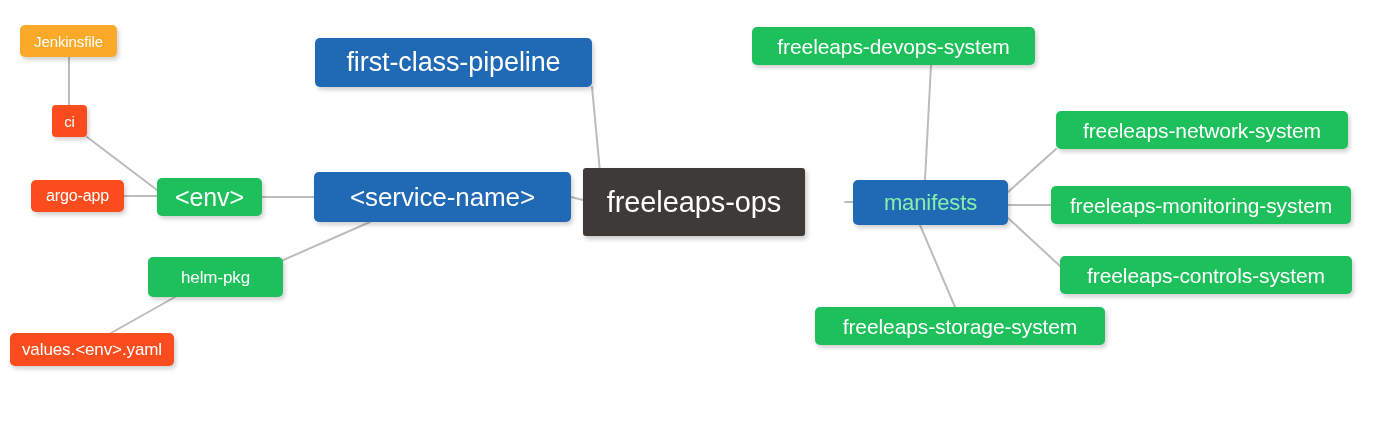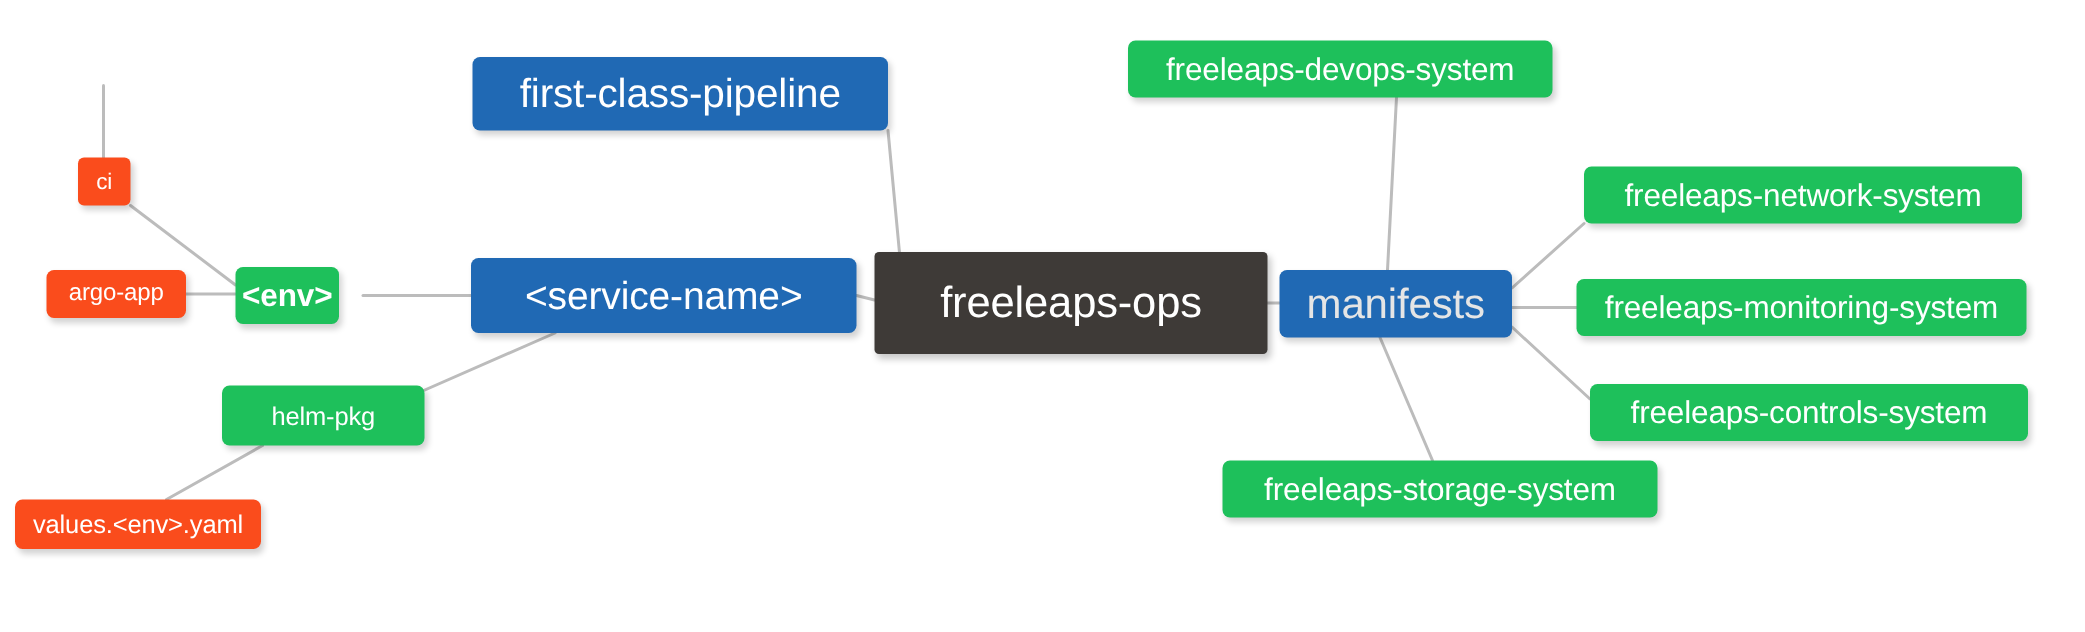--- a/index.html
+++ b/index.html
@@ -64,37 +64,40 @@
       <line x1="157" y1="190" x2="87" y2="137" stroke="#bcbcbc" stroke-width="2" stroke-linecap="round"></line>
       <line x1="157" y1="196" x2="124" y2="196" stroke="#bcbcbc" stroke-width="2" stroke-linecap="round"></line>
       <line x1="69" y1="105" x2="69" y2="57" stroke="#bcbcbc" stroke-width="2" stroke-linecap="round"></line>
       <line x1="175" y1="297" x2="111" y2="333" stroke="#bcbcbc" stroke-width="2" stroke-linecap="round"></line>
       <line x1="925" y1="180" x2="931" y2="65" stroke="#bcbcbc" stroke-width="2" stroke-linecap="round"></line>
       <line x1="1008" y1="192" x2="1056" y2="149" stroke="#bcbcbc" stroke-width="2" stroke-linecap="round"></line>
       <line x1="1008" y1="205" x2="1051" y2="205" stroke="#bcbcbc" stroke-width="2" stroke-linecap="round"></line>
       <line x1="1008" y1="218" x2="1060" y2="266" stroke="#bcbcbc" stroke-width="2" stroke-linecap="round"></line>
       <line x1="920" y1="225" x2="955" y2="307" stroke="#bcbcbc" stroke-width="2" stroke-linecap="round"></line>
     </svg>
-<div class="node root" style="left: 583px; top: 168px; width: 262px; height: 68px; background: rgb(62, 58, 55); color: rgb(255, 255, 255); font-size: 29px;">
+<div class="node root" style="left: 583px; top: 168px; width: 222px; height: 68px; background: rgb(62, 58, 55); color: rgb(255, 255, 255); font-size: 29px;">
       <span class="node-label">freeleaps-ops</span>
     </div>
     <div class="node" style="left: 314px; top: 172px; width: 257px; height: 50px; background: rgb(32, 105, 180); color: rgb(255, 255, 255); font-size: 26px;">
       <span class="node-label">&lt;service-name&gt;</span>
     </div>
     <div class="node" style="left: 315px; top: 38px; width: 277px; height: 49px; background: rgb(32, 105, 180); color: rgb(255, 255, 255); font-size: 27px;">
       <span class="node-label">first-class-pipeline</span>
     </div>
-    <div class="node" style="left: 853px; top: 180px; width: 155px; height: 45px; background: rgb(32, 105, 180); color: #e5e5e5; font-size: 28px;">
+    <div class="node" style="left: 853px; top: 180px; width: 155px; height: 45px; background: rgb(32, 105, 180); color: #86efac; font-size: 22px;">
       <span class="node-label">manifests</span>
     </div>
-    <div class="node" style="left: 157px; top: 178px; width: 69px; height: 38px; background: rgb(30, 192, 91); color: rgb(255, 255, 255); font-size: 21px; font-weight: bold;">
+    <div class="node" style="left: 157px; top: 178px; width: 105px; height: 38px; background: rgb(30, 192, 91); color: rgb(255, 255, 255); font-size: 25px;">
       <span class="node-label">&lt;env&gt;</span>
     </div>
     <div class="node" style="left: 148px; top: 257px; width: 135px; height: 40px; background: rgb(30, 192, 91); color: rgb(255, 255, 255); font-size: 17px;">
       <span class="node-label">helm-pkg</span>
+    </div>
+    <div class="node" style="left: 20px; top: 25px; width: 97px; height: 32px; background: rgb(251, 169, 41); color: rgb(255, 255, 255); font-size: 15px;">
+      <span class="node-label">Jenkinsfile</span>
     </div>
     <div class="node sq" style="left: 52px; top: 105px; width: 35px; height: 32px; background: rgb(250, 76, 28); color: rgb(255, 255, 255); font-size: 15px;">
       <span class="node-label">ci</span>
     </div>
     <div class="node" style="left: 31px; top: 180px; width: 93px; height: 32px; background: rgb(250, 76, 28); color: rgb(255, 255, 255); font-size: 16px;">
       <span class="node-label">argo-app</span>
     </div>
     <div class="node" style="left: 10px; top: 333px; width: 164px; height: 33px; background: rgb(250, 76, 28); color: rgb(255, 255, 255); font-size: 17px; justify-content: center;">
       <span class="node-label">values.&lt;env&gt;.yaml</span>
     </div>

